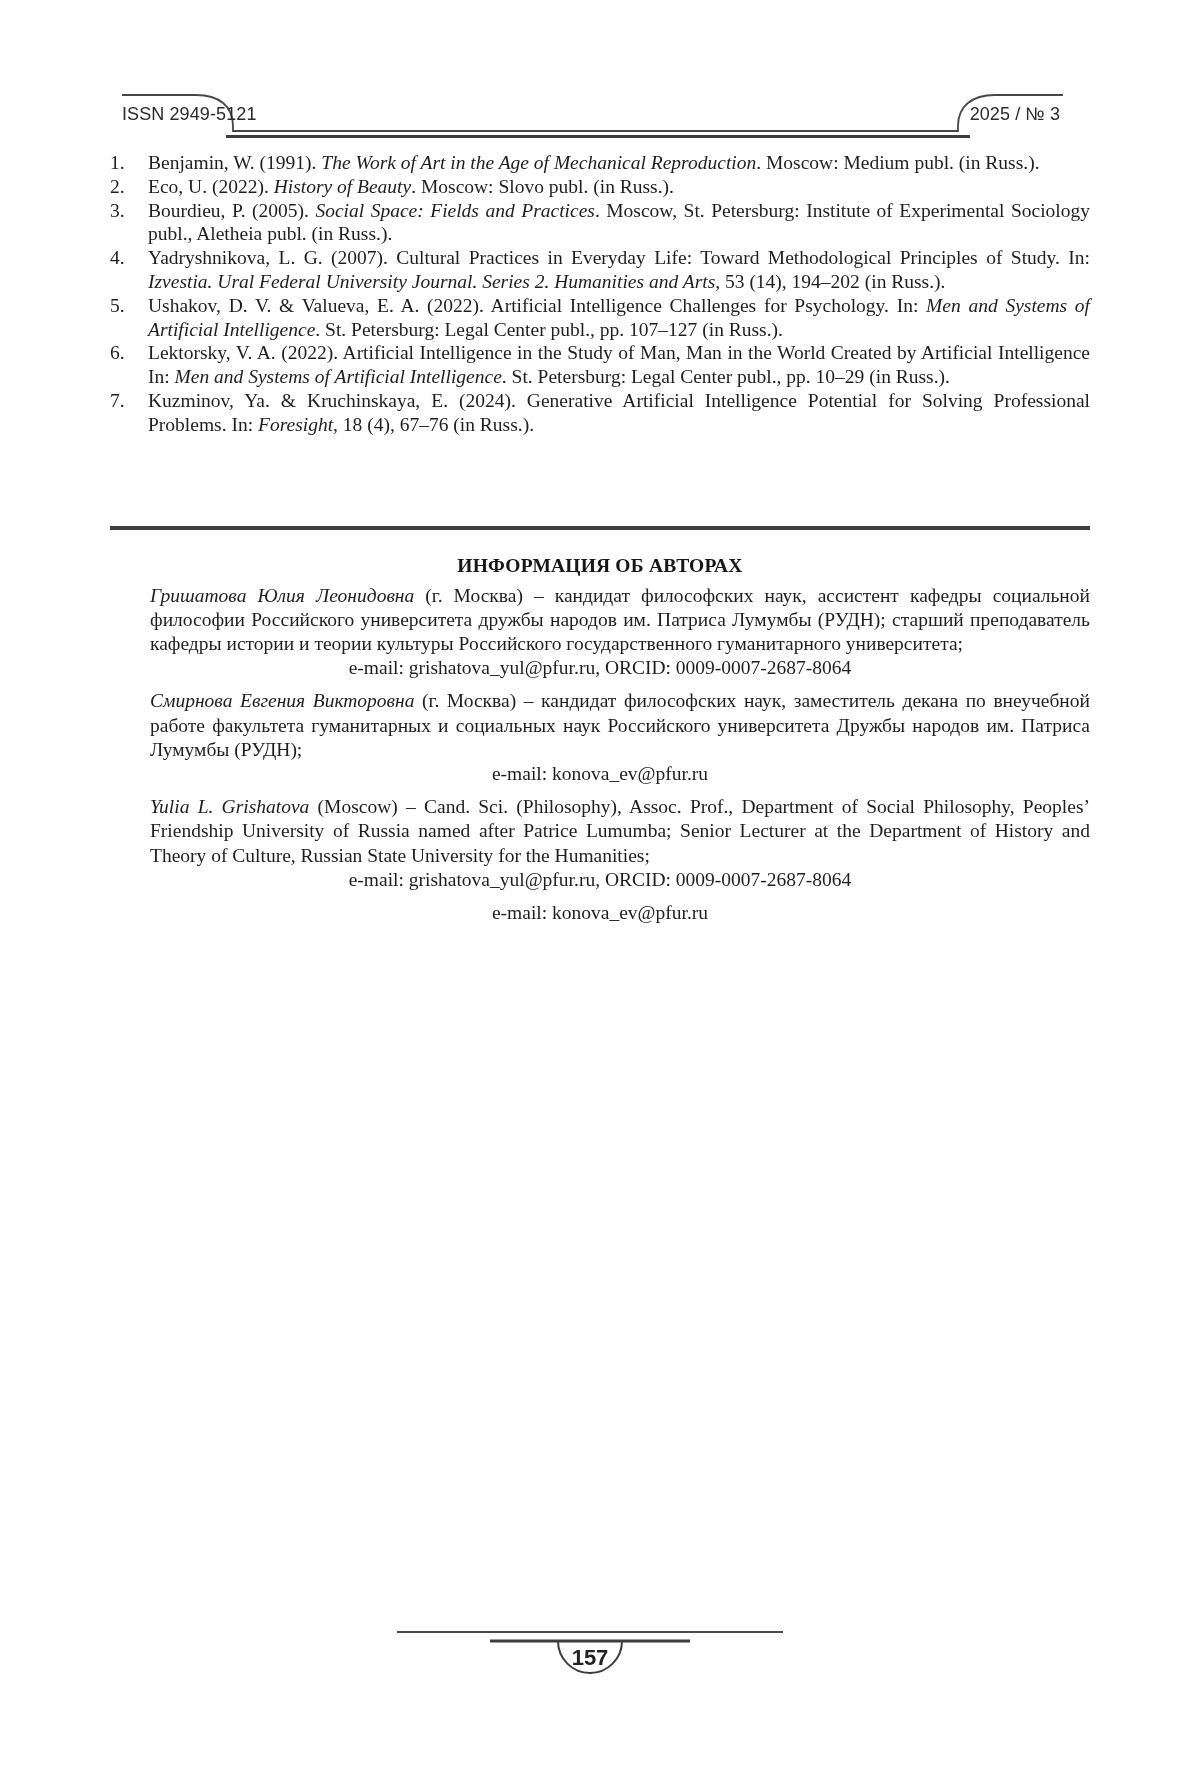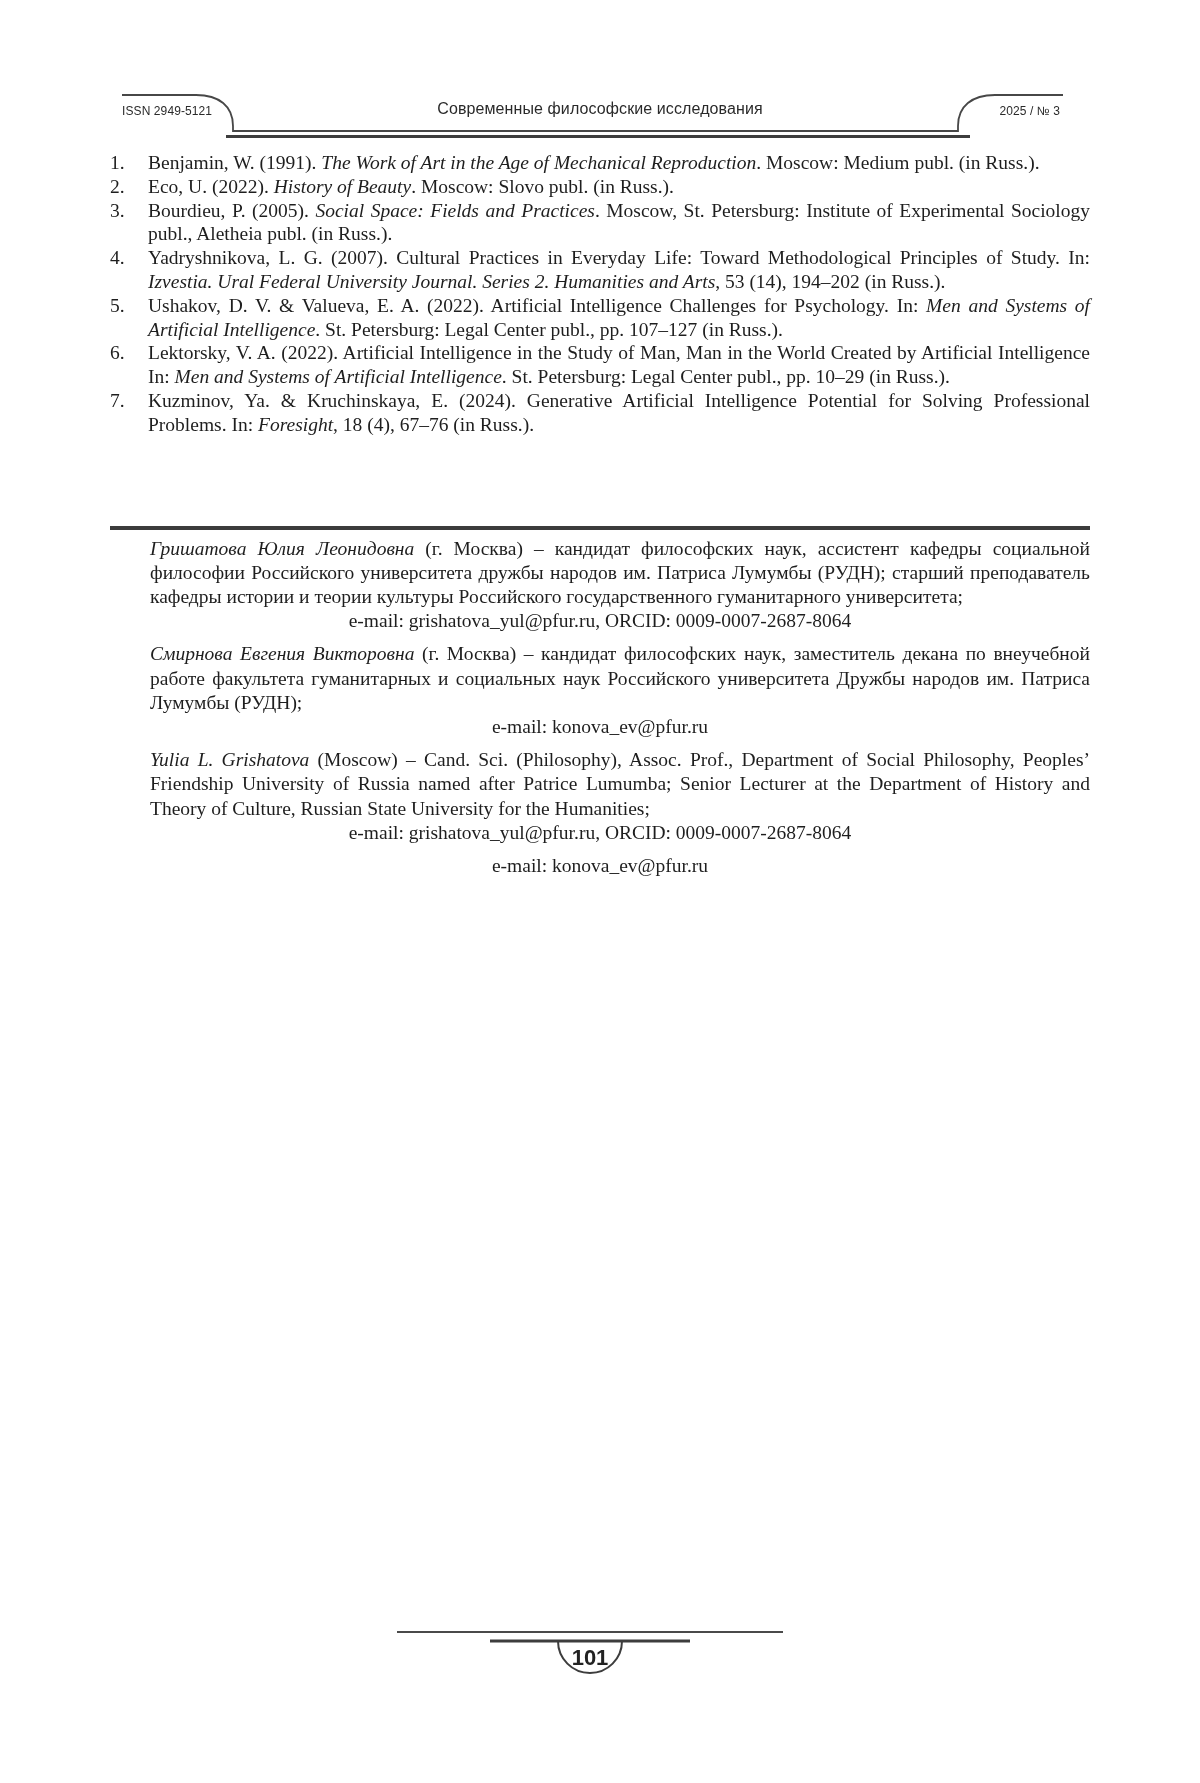--- a/index.html
+++ b/index.html
@@ -10,21 +10,21 @@
     color:#1e1e1e;
   }
   .page { position:absolute; inset:0; overflow:hidden; }
 
   
   .header-svg { position:absolute; left:0; top:0; width:1200px; height:160px; }
   .hdr-text {
     position:absolute;
     font-family:"Liberation Sans", sans-serif;
     font-stretch:condensed;
-    font-size:12px; color:#2a2a2a; letter-spacing:0.1px;
+    font-size:18px; color:#2a2a2a; letter-spacing:0.1px;
     white-space:nowrap;
   }
   .hdr-issn   { left:122px; top:104px; }
   .hdr-title  { left:0; right:0; top:100px; text-align:center; font-size:16px; }
   .hdr-issue  { right:140px; top:104px; }
 
   
   .content { position:absolute; left:110px; top:144px; width:980px; }
   .section-heading {
     text-align:center; font-weight:bold; font-size:19.5px;
@@ -58,21 +58,20 @@
 </head>
 <body>
 
 <div class="page">
 
   <svg class="header-svg" viewBox="0 0 1200 160" xmlns="http://www.w3.org/2000/svg">
     <path d="M122 95 H196 C219 95 233 106 233 126 V131 H958 V126 C958 106 972 95 995 95 H1063" fill="none" stroke="#474747" stroke-width="1.8"></path>
     <line x1="226" y1="136.5" x2="970" y2="136.5" stroke="#3d3d3d" stroke-width="3"></line>
   </svg>
   <span class="hdr-text hdr-issn">ISSN 2949-5121</span>
-  <span class="hdr-text hdr-title">Современные философские исследования</span>
   <span class="hdr-text hdr-issue">2025 / № 3</span>
 
   <div class="content">
 
 
     <div id="ref-list">
         <div class="ref-row">
           <span class="ref-num">1.</span>
           <div class="ref-text"><span>Benjamin, W. (1991). </span><em>The Work of Art in the Age of Mechanical Reproduction</em><span>. Moscow: Medium publ. (in Russ.).</span></div>
         </div>
@@ -97,20 +96,21 @@
           <div class="ref-text"><span>Lektorsky, V. A. (2022). Artificial Intelligence in the Study of Man, Man in the World Created by Artificial Intelligence In: </span><em>Men and Systems of Artificial Intelligence</em><span>. St. Petersburg: Legal Center publ., pp. 10–29 (in Russ.).</span></div>
         </div>
         <div class="ref-row">
           <span class="ref-num">7.</span>
           <div class="ref-text"><span>Kuzminov, Ya. &amp; Kruchinskaya, E. (2024). Generative Artificial Intelligence Potential for Solving Professional Problems. In: </span><em>Foresight</em><span>, 18 (4), 67–76 (in Russ.).</span></div>
         </div>
       </div>
 
     <div class="divider"></div>
 
+    <h2 class="section-heading heading-ru">ИНФОРМАЦИЯ ОБ АВТОРАХ</h2>
     <div id="authors-ru" class="authors-block">
         <div class="author-entry">
           <p class="author-par"><em class="author-name">Гришатова Юлия Леонидовна</em> (г. Москва) – кандидат философских наук, ассистент кафедры социальной философии Российского университета дружбы народов им. Патриса Лумумбы (РУДН); старший преподаватель кафедры истории и теории культуры Российского государственного гуманитарного университета;</p>
           <div class="author-mail">e-mail: grishatova_yul@pfur.ru, ORCID: 0009-0007-2687-8064</div>
         </div>
         <div class="author-entry">
           <p class="author-par"><em class="author-name">Смирнова Евгения Викторовна</em> (г. Москва) – кандидат философских наук, заместитель декана по внеучебной работе факультета гуманитарных и социальных наук Российского университета Дружбы народов им. Патриса Лумумбы (РУДН);</p>
           <div class="author-mail">e-mail: konova_ev@pfur.ru</div>
         </div>
       </div>
@@ -125,15 +125,15 @@
         </div>
       </div>
 
   </div>
 
   <svg class="footer-svg" viewBox="0 0 1200 110" xmlns="http://www.w3.org/2000/svg">
     <line x1="397" y1="17" x2="783" y2="17" stroke="#4a4a4a" stroke-width="2.2"></line>
     <line x1="490" y1="26" x2="690" y2="26" stroke="#3d3d3d" stroke-width="3"></line>
     <path d="M558 26 A32 32 0 0 0 622 26" fill="none" stroke="#3d3d3d" stroke-width="2"></path>
   </svg>
-  <div class="footer-pagenum">101</div>
+  <div class="footer-pagenum">157</div>
 
 </div>
 
 </body></html>

